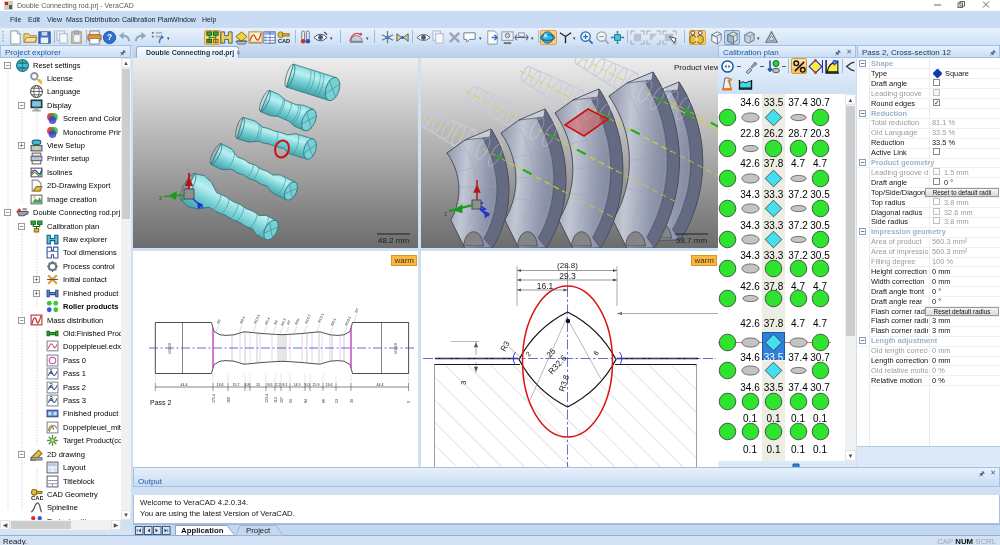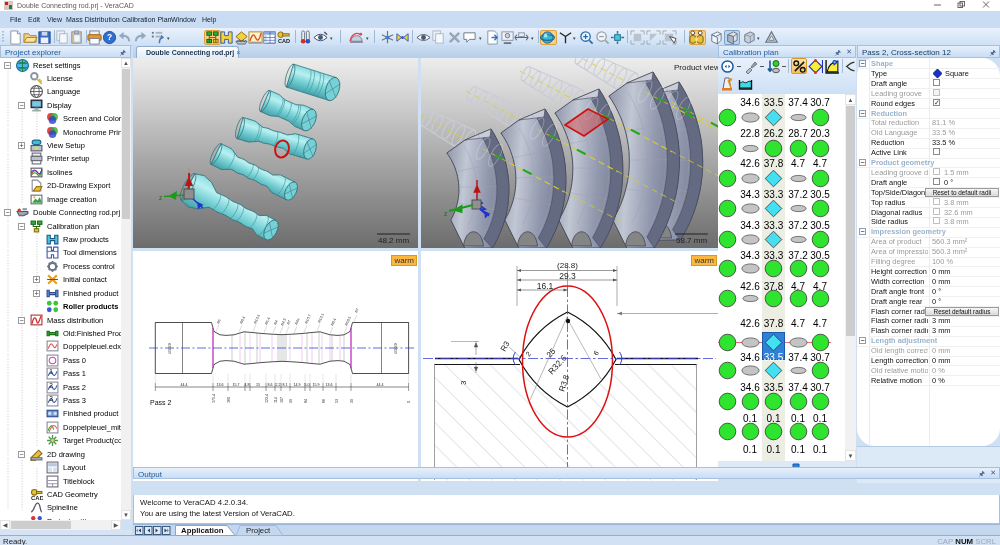--- a/index.html
+++ b/index.html
@@ -32,32 +32,32 @@
 .warm{position:absolute;background:#fcb83e;border:1px solid #d8991f;color:#333;font-size:8px;padding:0 2px;z-index:5;}
 .mmlab{position:absolute;font-size:8px;color:#222;}
 #calhdr{left:718px;top:45px;width:138px;height:13px;padding:2px 4px;}
 #calbar{left:718px;top:58px;width:138px;height:36px;background:linear-gradient(#e8f1fc,#cde0f5);}
 #calgrid{left:718px;top:94px;width:127px;height:367px;background:#fff;overflow:hidden;}
 #calvscroll{left:845px;top:94px;width:11px;height:367px;background:#f1f1f1;}
 #calhscroll{left:718px;top:461px;width:138px;height:14px;background:#dde9f6;}
 .cnum{position:absolute;font-size:10px;color:#000;text-align:center;width:26px;}
 .cshape{position:absolute;}
 #prophdr{left:857px;top:45px;width:143px;height:13px;padding:2px 4px;color:#123a5e;font-weight:normal;}
-#propgrid{left:857px;top:58px;width:143px;height:388px;background:#fff;font-size:7.4px;border-radius:18px;}
+#propgrid{left:857px;top:58px;width:143px;height:388px;background:#fff;font-size:7.4px;}
 #propbottom{left:857px;top:446px;width:143px;height:37px;background:#dce9f7;border-top:1px solid #b5cbe5;}
 .prow{position:absolute;left:0;width:143px;height:10px;}
 .prow .lab{position:absolute;left:14px;top:0px;white-space:nowrap;max-width:57px;overflow:hidden;}
 .prow .val{position:absolute;left:75px;top:0px;white-space:nowrap;}
 .pline{position:absolute;left:0;width:143px;height:1px;background:#f0f0f0;}
 .vline{position:absolute;left:72px;top:0;width:1px;height:10px;background:#ececec;}
 .psec{position:absolute;left:0;width:143px;height:10px;color:#9ab3cd;font-weight:bold;}
 .gray{color:#9a9a9a;}
 .cb{position:absolute;left:76px;width:7px;height:7px;border:1px solid #8a8a8a;background:#fff;top:0px;}
 .pbtn{position:absolute;background:linear-gradient(#f6f6f6,#dadada);border:1px solid #9a9a9a;font-size:6.4px;text-align:center;white-space:nowrap;overflow:hidden;}
-#outhdr{left:133px;top:467px;width:867px;height:12px;padding:2px 4px;}
+#outhdr{left:133px;top:467px;width:867px;height:12px;padding:9px 4px;}
 #outbody{left:133px;top:495px;width:867px;height:29px;background:#fff;border:1px solid #a7c0dd;border-top:none;font-size:7.8px;}
 #outtabs{left:133px;top:524px;width:867px;height:11px;background:#c3d7ee;border-top:1px solid #9db8d8;}
 #statusbar{left:0;top:535px;width:1000px;height:10px;background:#d2e2f4;border-top:1px solid #8fb0d5;font-size:7.8px;color:#222;}
 
 </style></head>
 <body>
 <div class="abs" id="titlebar">
  <svg class="abs" style="left:4px;top:1px" width="9" height="9">
       <rect width="9" height="9" fill="#d8c9b8"></rect>
       <rect x="1" y="1" width="3" height="3" fill="#b23"></rect>
@@ -392,21 +392,21 @@
 <svg class="tic" style="left:30px;top:161.5px" viewBox="0 0 12 12">
       <rect x="1" y="1" width="4" height="3" fill="#39b039" stroke="#1a6a1a"></rect>
       <rect x="7" y="1" width="4" height="3" fill="#39b039" stroke="#1a6a1a"></rect>
       <rect x="4" y="8" width="4" height="3" fill="#e8c33a" stroke="#8a6a10"></rect>
       <path d="M3 4v2h6V4M6 6v2" stroke="#1a6a1a" fill="none"></path>
     </svg>
 <div class="ti" style="left:47px;top:163.5px">Calibration plan</div>
 <svg class="tic" style="left:46px;top:175.0px" viewBox="0 0 12 12">
       <path d="M1 2h3v3h4V2h3v8H8V7H4v3H1z" fill="#49c8dc" stroke="#1a5a8a"></path>
     </svg>
-<div class="ti" style="left:63px;top:177.0px">Raw products</div>
+<div class="ti" style="left:63px;top:177.0px">Raw explorer</div>
 <svg class="tic" style="left:46px;top:188.4px" viewBox="0 0 12 12">
       <path d="M1 1h4v3h2V1h4v10H7V8H5v3H1z" fill="#fff" stroke="#3a57a8"></path>
       <path d="M1 5h10" stroke="#3a57a8" stroke-width="0.7"></path>
     </svg>
 <div class="ti" style="left:63px;top:190.4px">Tool dimensions</div>
 <svg class="tic" style="left:46px;top:201.8px" viewBox="0 0 12 12">
       <circle cx="6" cy="6" r="3.4" fill="none" stroke="#6a7686" stroke-width="2"></circle>
       <path d="M6 1v2M6 9v2M1 6h2M9 6h2M2.5 2.5l1.4 1.4M8.1 8.1l1.4 1.4M9.5 2.5L8.1 3.9M3.9 8.1L2.5 9.5" stroke="#6a7686" stroke-width="1.4"></path>
     </svg>
 <div class="ti" style="left:63px;top:203.8px">Process control</div>

